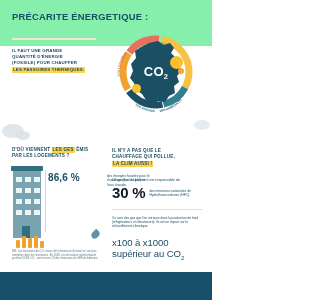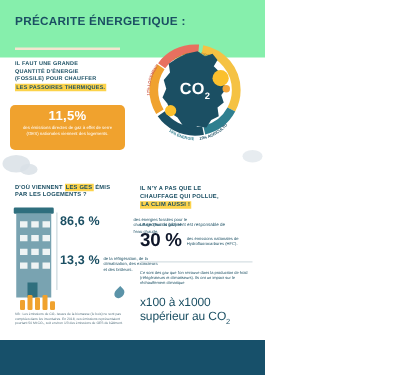--- a/index.html
+++ b/index.html
@@ -188,24 +188,20 @@
            L22,54 L25,47 L23,40 L28,34 L27,27 L33,23 Z"></path>
     </svg>
     <div class="sunA"></div>
     <div class="sunB"></div>
     <div class="sunC"></div>
     <div class="co2txt">
       <span>CO</span><sub>2</sub>
     </div>
   </div>
 
-  <div class="badge115">
-    <div class="big">11,5%</div>
-    <div class="small">des émissions directes de gaz à effet de serre (GES) nationales viennent des logements.</div>
-  </div>
 
   <div class="qLeft">
     <span>D'OÙ VIENNENT </span><span class="hl">LES GES</span><span> ÉMIS</span><br>
     <span>PAR LES LOGEMENTS ?</span>
   </div>
 
   <div class="bldg">
     <div class="roof"></div>
     <div class="body"></div>
     <div class="win" style="left:6px;top:11px"></div>
@@ -222,24 +218,20 @@
     <div class="win" style="left:24px;top:44px"></div>
     <div class="door"></div>
   </div>
 
   <div class="vline"></div>
 
   <div class="statRow s1">
     <div class="num">86,6 %</div>
     <div class="desc">des énergies fossiles pour le chauffage (fioul et gaz) et l'eau chaude.</div>
   </div>
-  <div class="statRow s2">
-    <div class="num">13,3 %</div>
-    <div class="desc">de la réfrigération, de la climatisation, des extincteurs et des brûleurs.</div>
-  </div>
 
   <div class="bars">
     <i style="left:0;height:8px"></i>
     <i style="left:6px;height:12px"></i>
     <i style="left:12px;height:10px"></i>
     <i style="left:18px;height:12px"></i>
     <i style="left:24px;height:7px"></i>
   </div>
   <div class="drop"></div>
 

